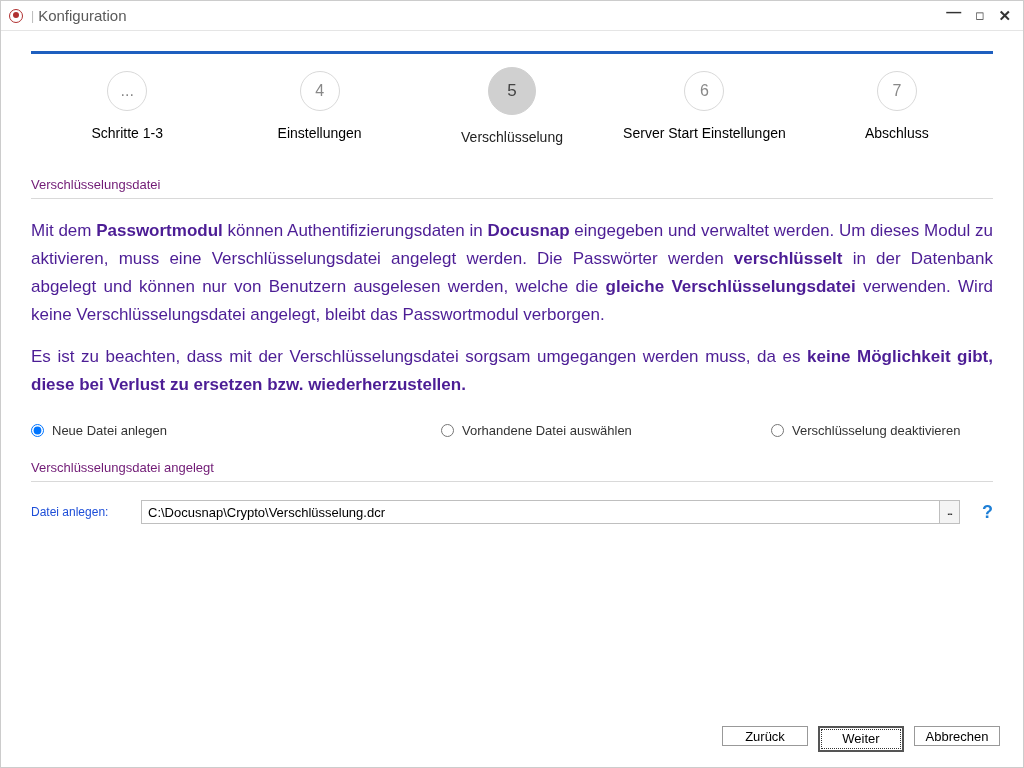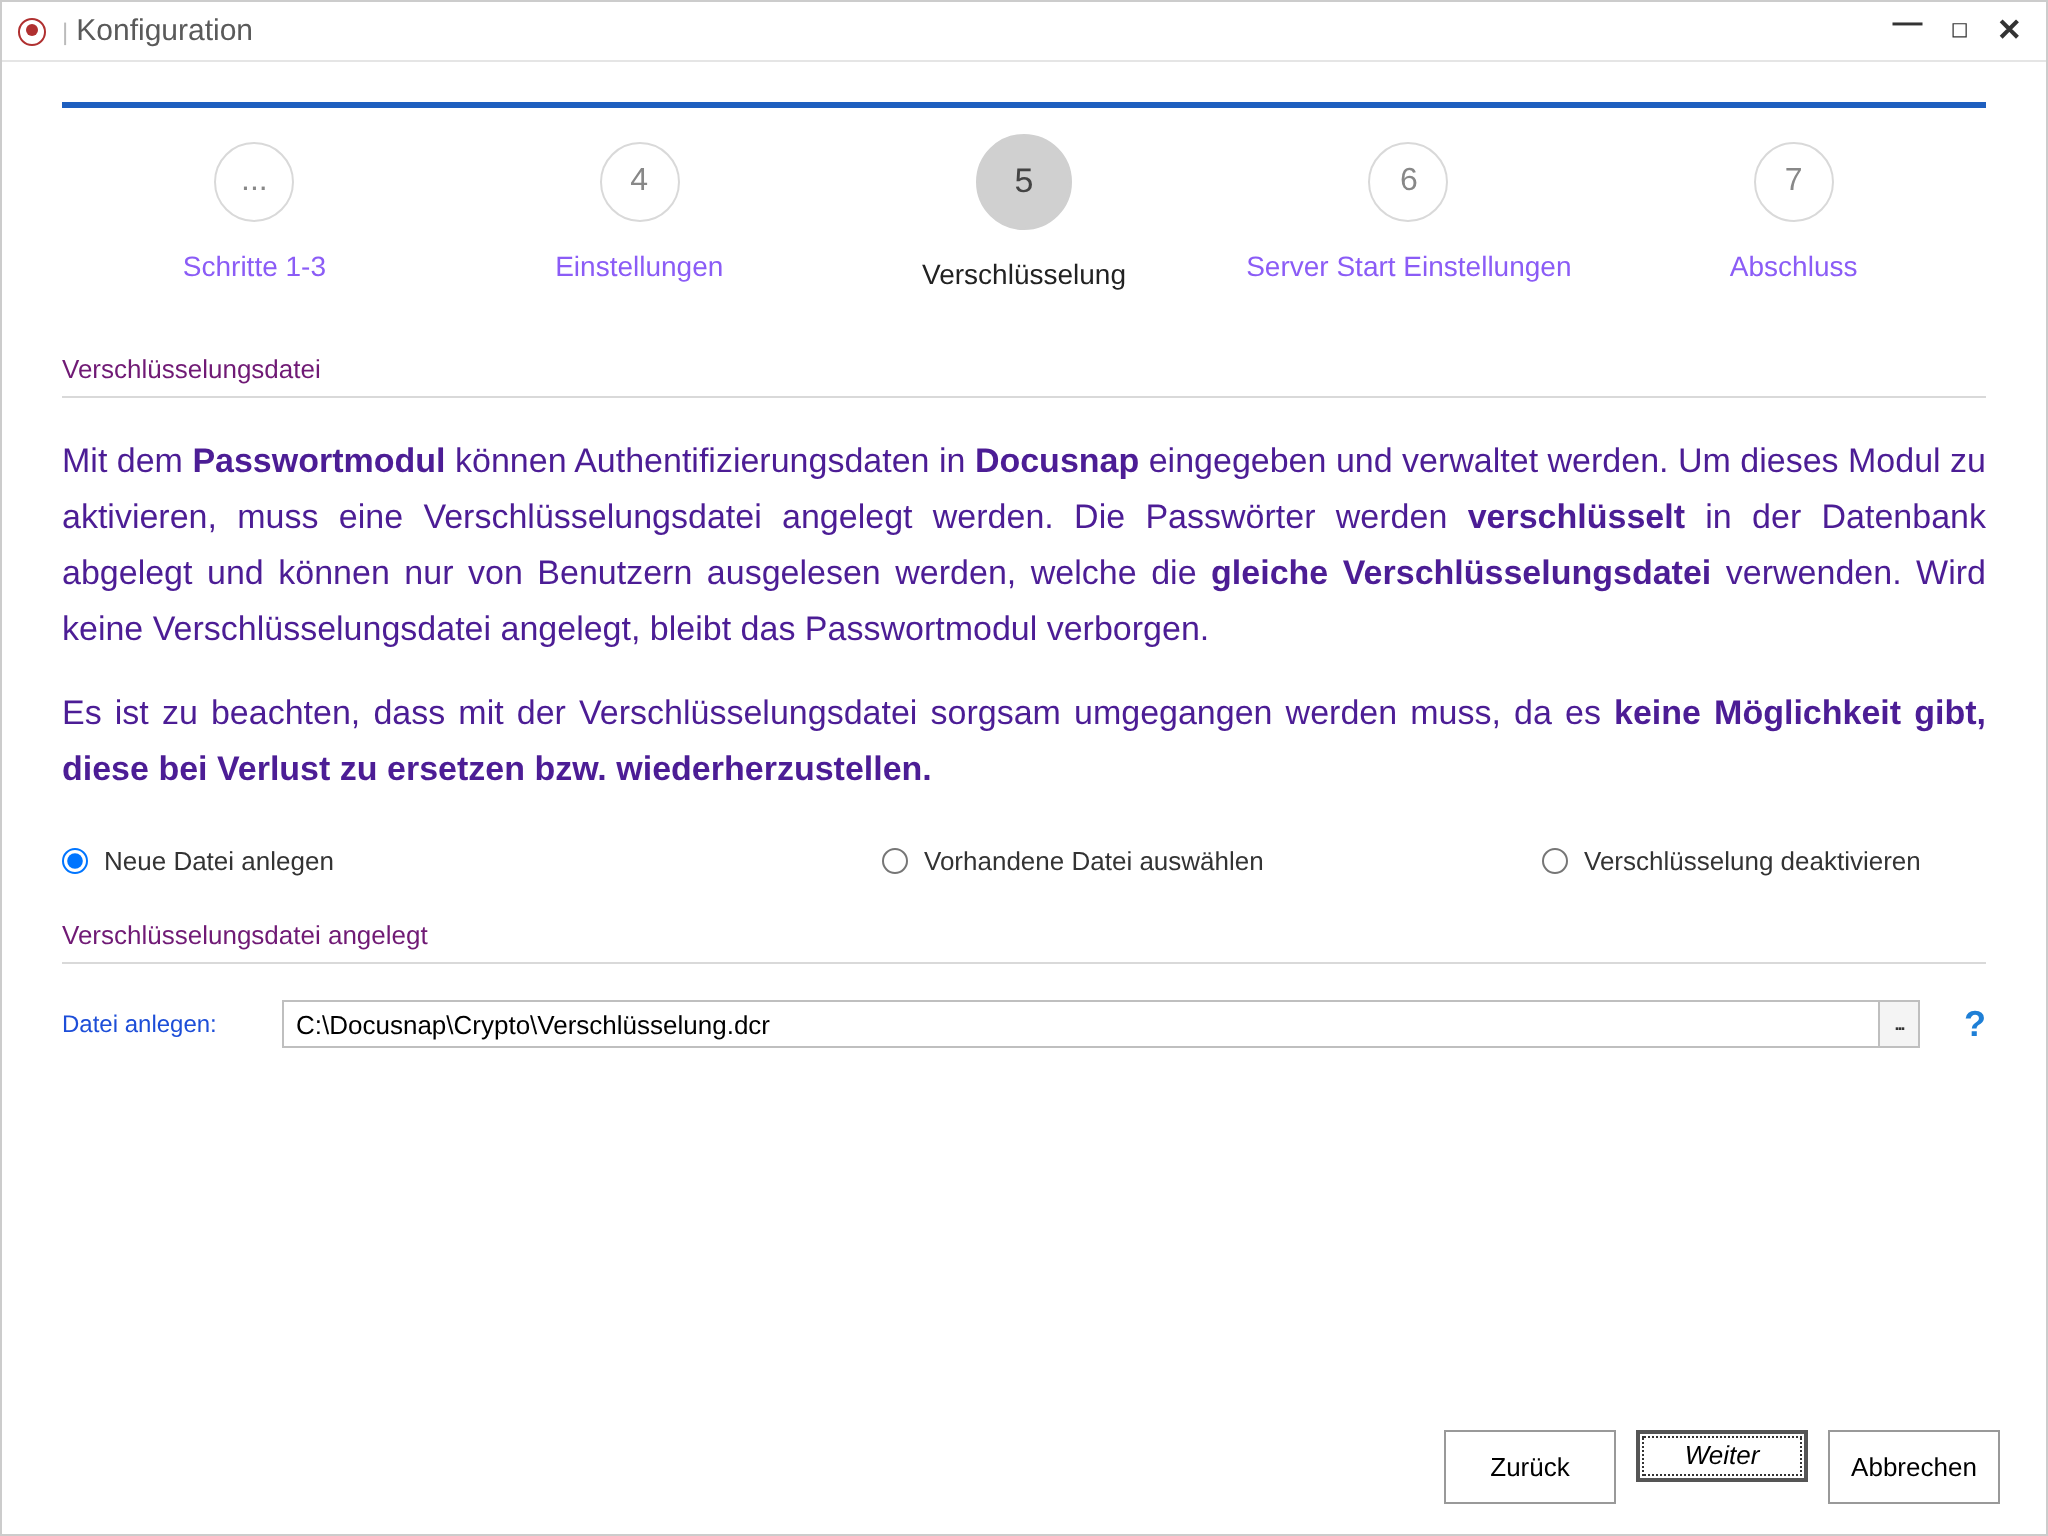--- a/index.html
+++ b/index.html
@@ -94,21 +94,21 @@
       width: 48px; height: 48px;
       background: #d0d0d0;
       border-color: #d0d0d0;
       color: #444;
       font-size: 17px;
       margin-top: -4px;
     }
     .step-label {
       margin-top: 14px;
       font-size: 14px;
-      color: #8b5cf6;
+      color: #000000;
     }
     .step.active .step-label {
       color: #222;
     }
 
     
     .content {
       padding: 8px 30px 0;
     }
     .section-title {
@@ -195,39 +195,38 @@
     
     .footer {
       position: absolute;
       bottom: 16px;
       right: 24px;
       display: flex;
       gap: 10px;
     }
     .btn {
       min-width: 86px;
-      height: 37px;
+      height: 20px;
       border: 1px solid #999;
       background: #fff;
       font-size: 13px;
       font-family: inherit;
       cursor: pointer;
       padding: 0 10px;
     }
     .btn:focus, .btn.primary {
       outline: 1px dotted #333;
       outline-offset: -4px;
       border: 1px solid #555;
     }
     .btn.primary {
       border: 2px solid #555;
       padding: 0 9px;
       height: 26px;
       line-height: 22px;
-      font-style: italic;
     }
   </style>
 </head>
 <body>
 
 <div class="titlebar">
   <div class="app-icon"></div>
   <span class="title-sep">|</span>
   <span class="title">Konfiguration</span>
   <div class="spacer"></div>

